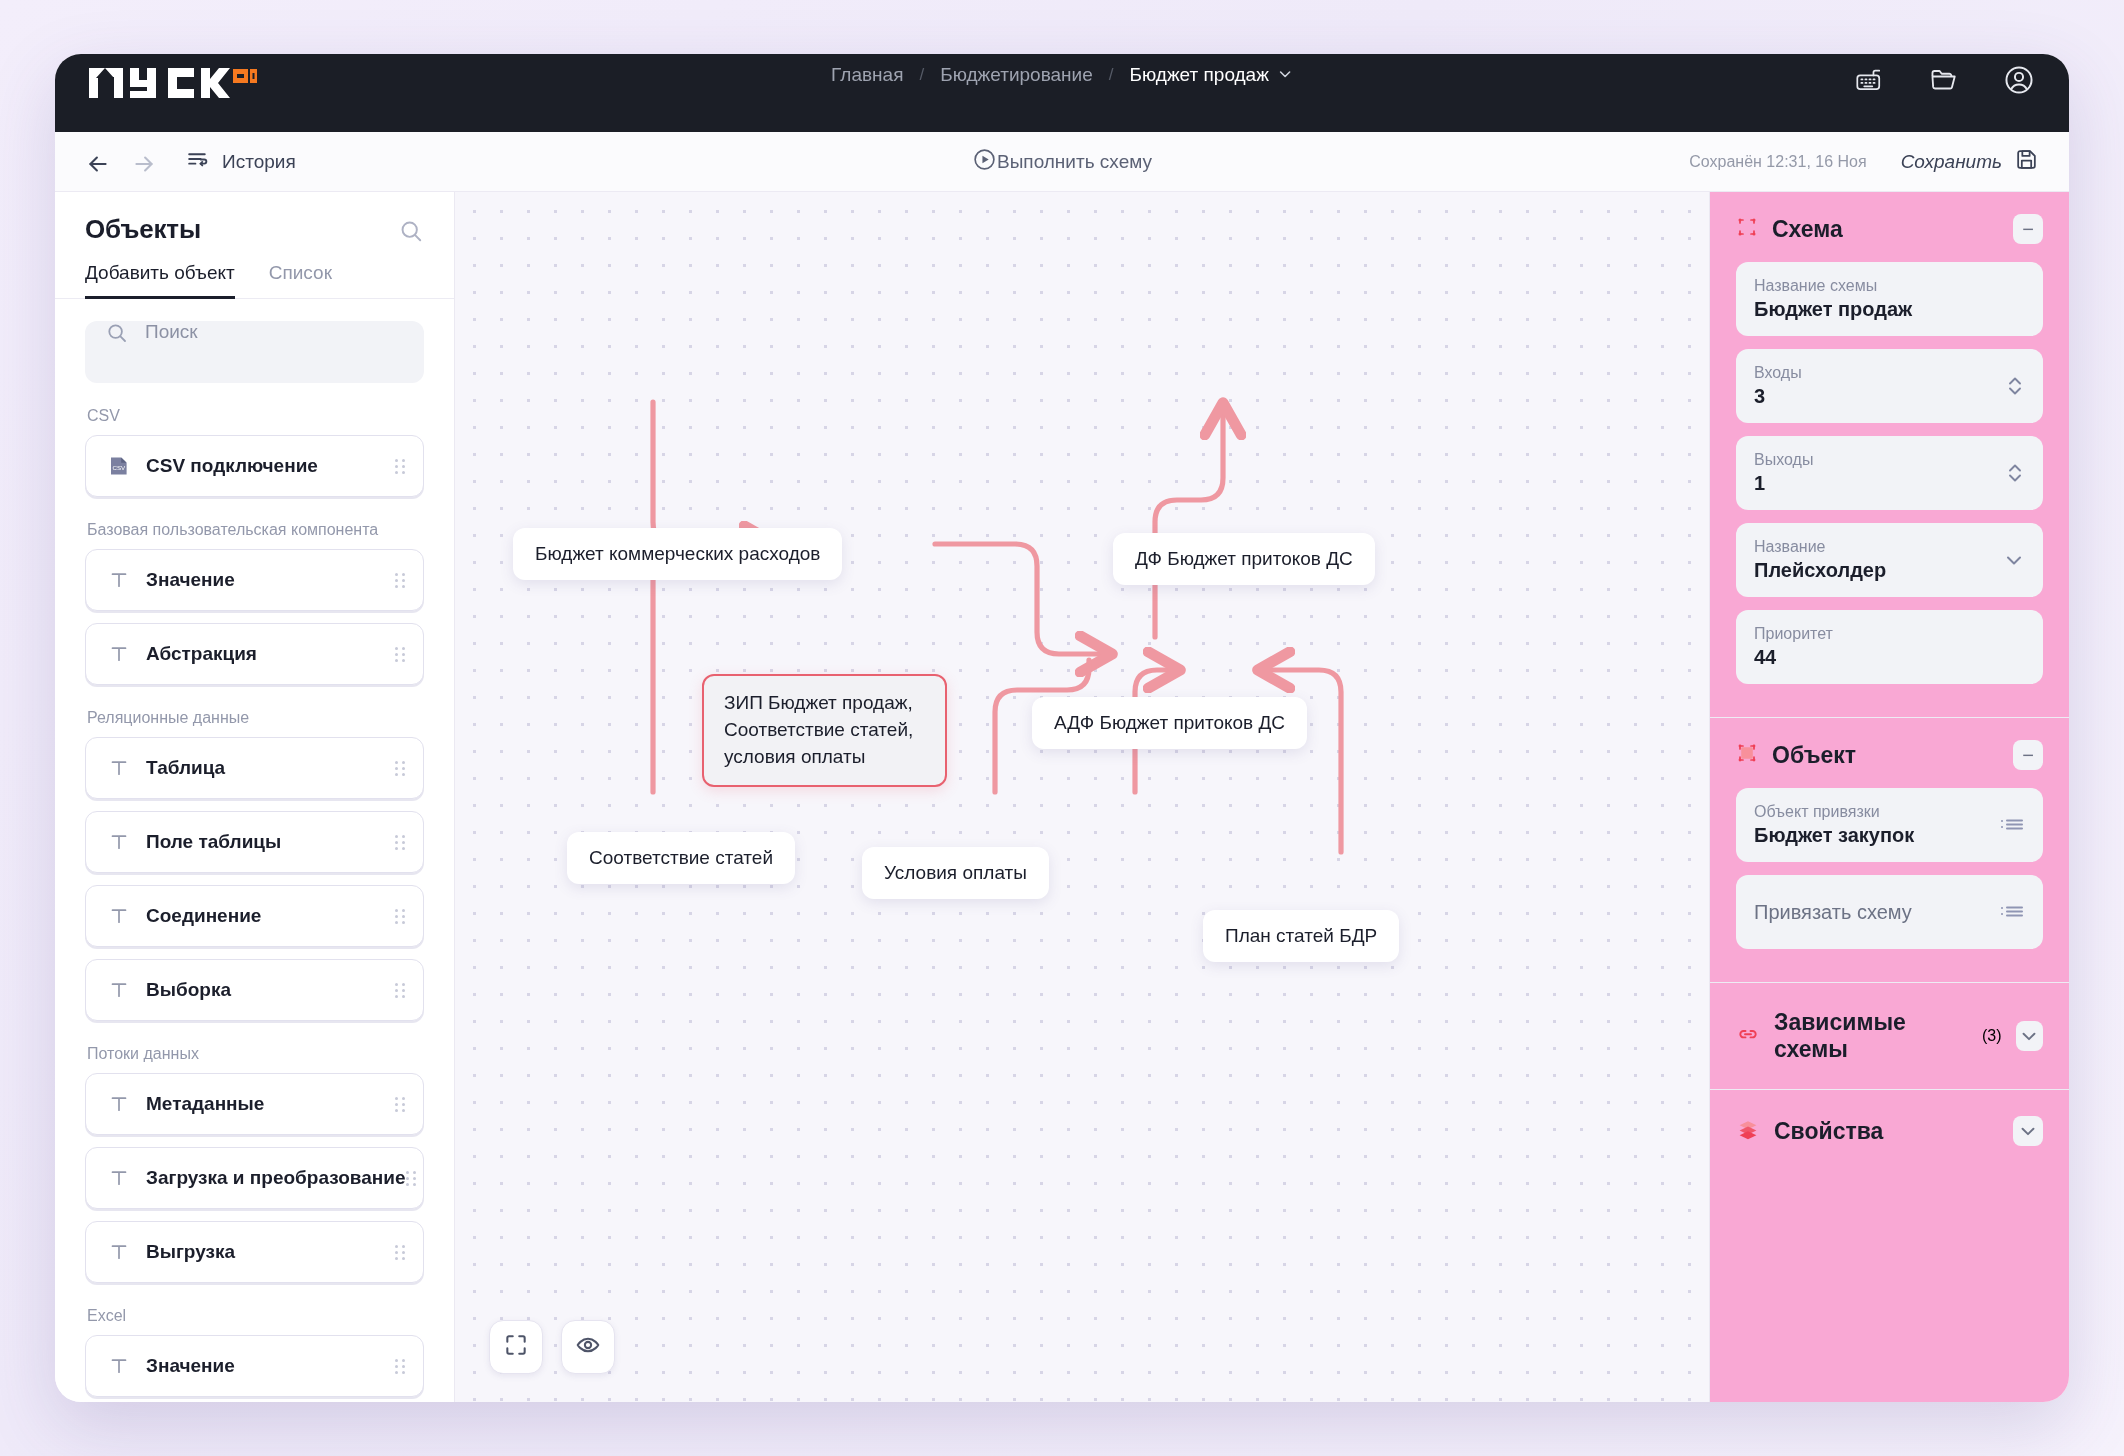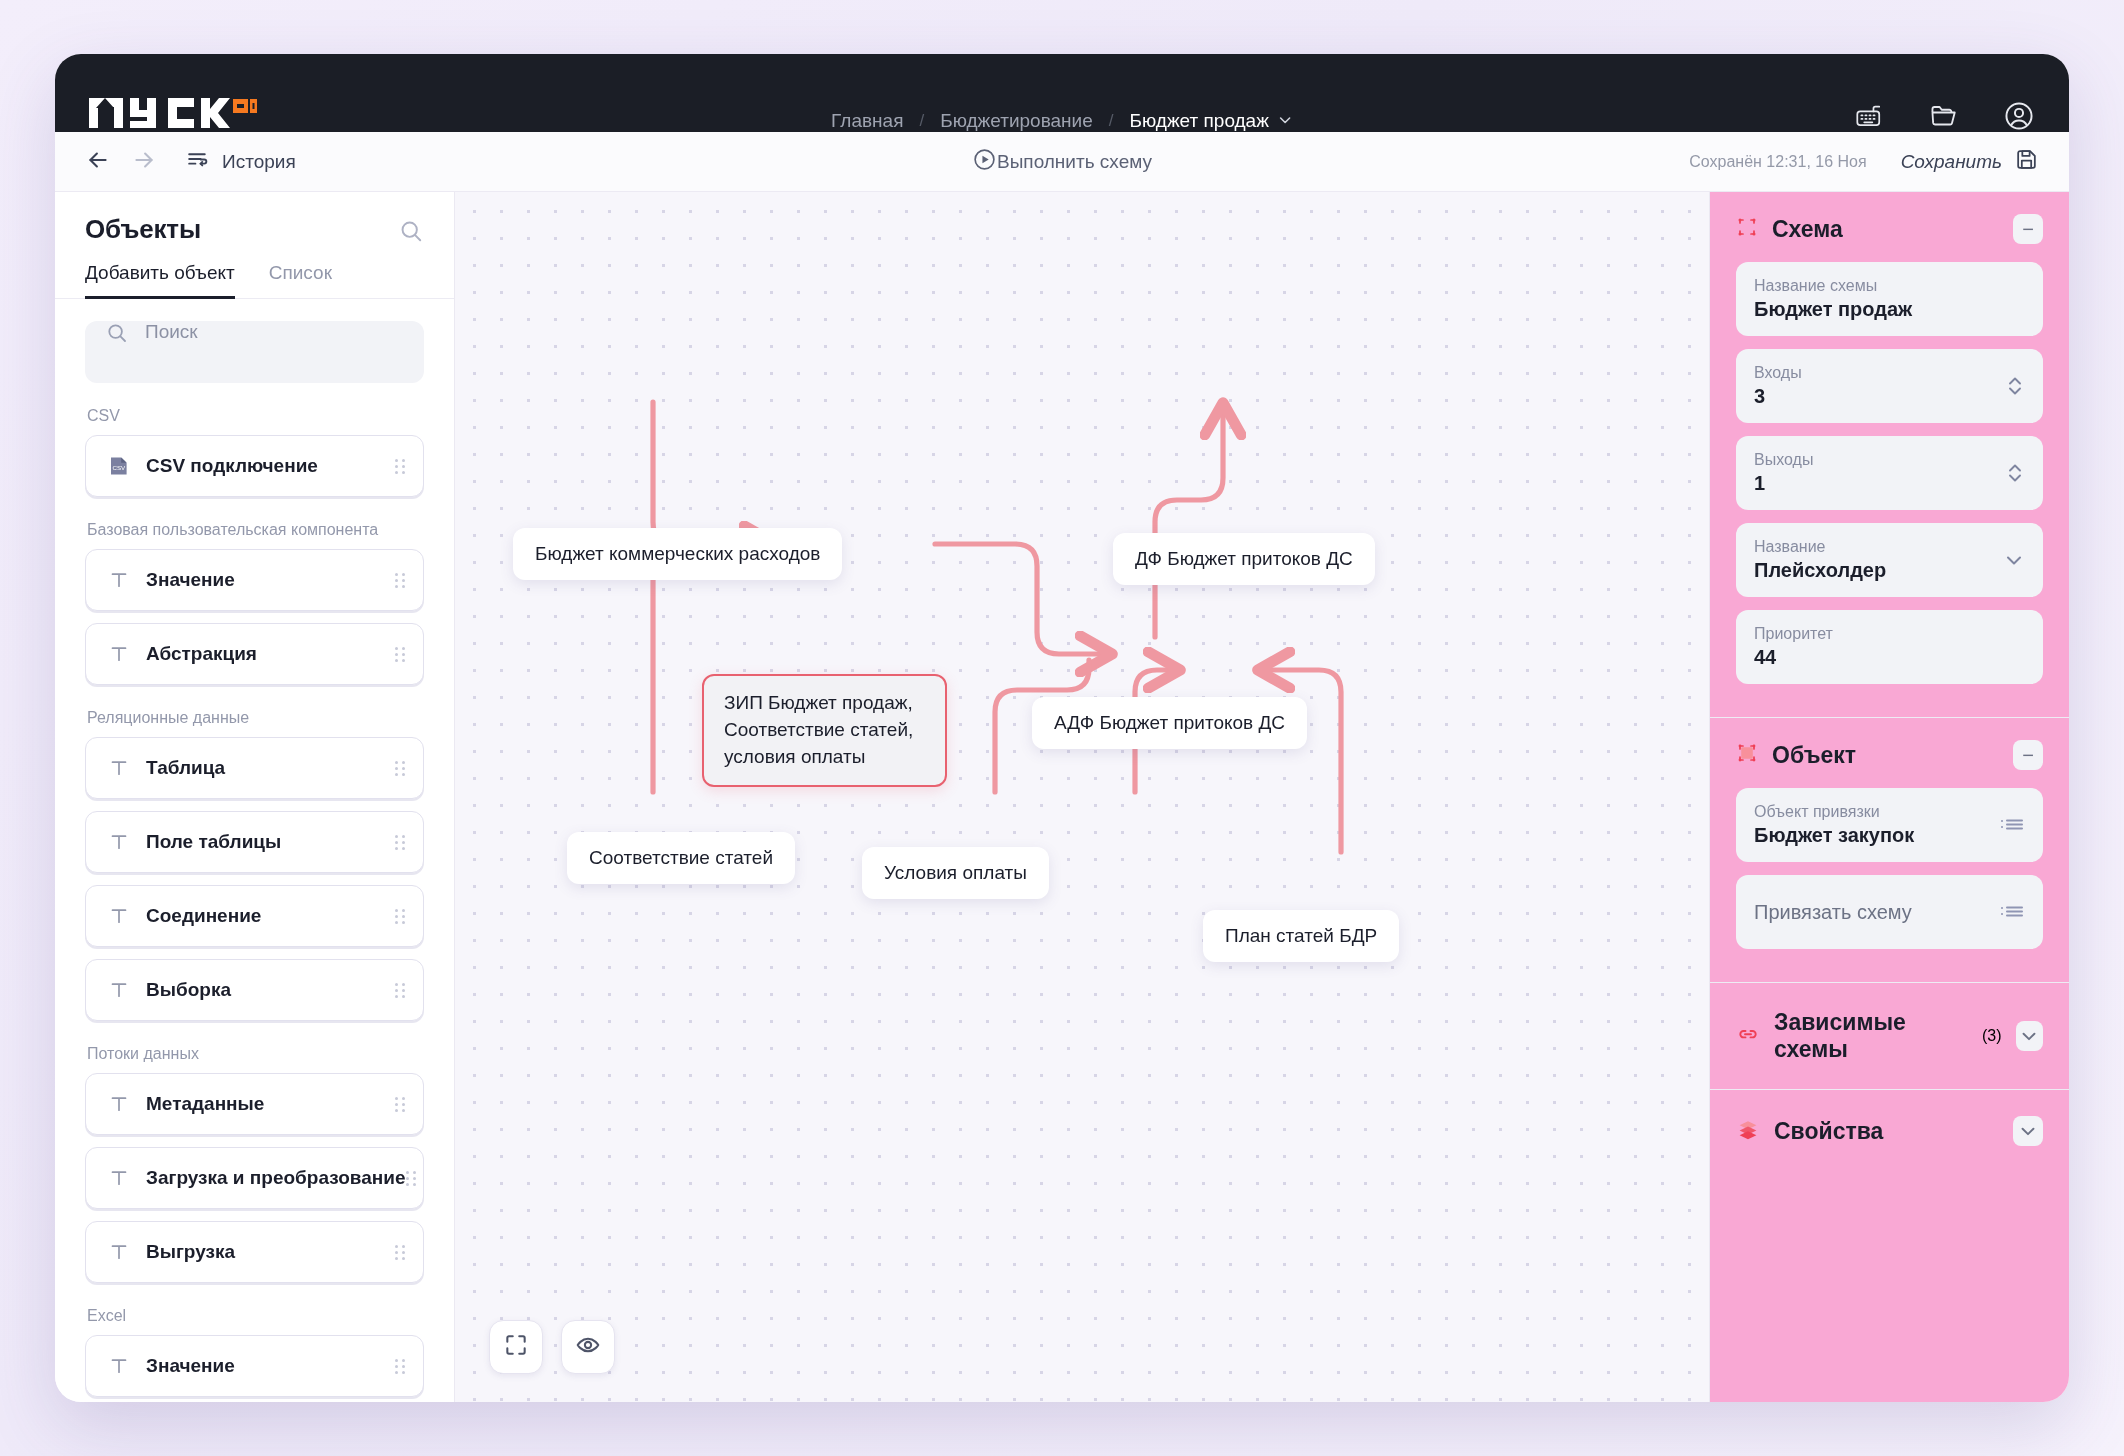--- a/index.html
+++ b/index.html
@@ -21,22 +21,22 @@
     border-radius: 26px;
     overflow: hidden;
     box-shadow: 0 24px 70px rgba(80,60,140,.18);
     display: flex; flex-direction: column;
     position: relative;
   }
 
   
   .topbar {
     height: 78px; background: #1b1e26;
-    display: flex; align-items: flex-end;
-    padding: 0 34px; flex: 0 0 78px;
+    display: flex; align-items: flex-start;
+    padding: 10px 34px; flex: 0 0 78px;
     position: relative;
   }
   .logo { display: flex; align-items: flex-end; gap: 5px; }
   .logo svg { display: block; }
   .nav-center {
     position: absolute; left: 50%; transform: translateX(-50%);
     display: flex; align-items: center; gap: 16px;
     font-size: 19px;
   }
   .crumb { color: #9ea3b0; white-space: nowrap; }
@@ -49,21 +49,21 @@
   .top-icons .ico { color: #e6e8ee; display: flex; }
 
   
   .toolbar {
     height: 60px; flex: 0 0 60px;
     background: #fbfbfd;
     border-bottom: 1px solid #eceaf3;
     display: flex; align-items: center;
     padding: 0 30px; position: relative;
   }
-  .tb-left { display: flex; align-items: flex-start; gap: 20px; }
+  .tb-left { display: flex; align-items: flex-end; gap: 20px; }
   .tb-arrow { color: #3b4256; display: flex; cursor: pointer; }
   .tb-arrow.dim { color: #b9bdcc; }
   .tb-history { display: flex; align-items: center; gap: 12px; margin-left: 8px; }
   .tb-history span { font-size: 19px; color: #3b4256; }
   .tb-center {
     position: absolute; left: 50%; transform: translateX(-50%);
     display: flex; align-items: center; 
     font-size: 19px; color: #5b6175;
   }
   .tb-right { margin-left: auto; display: flex; align-items: center; gap: 34px; }

